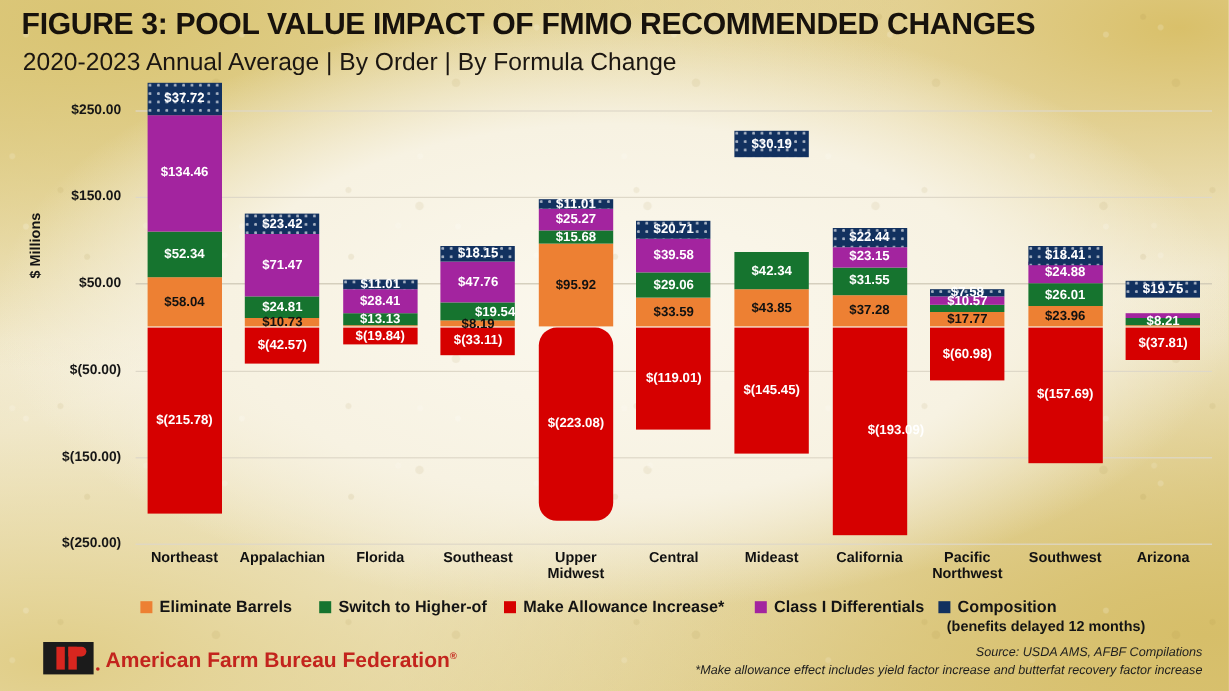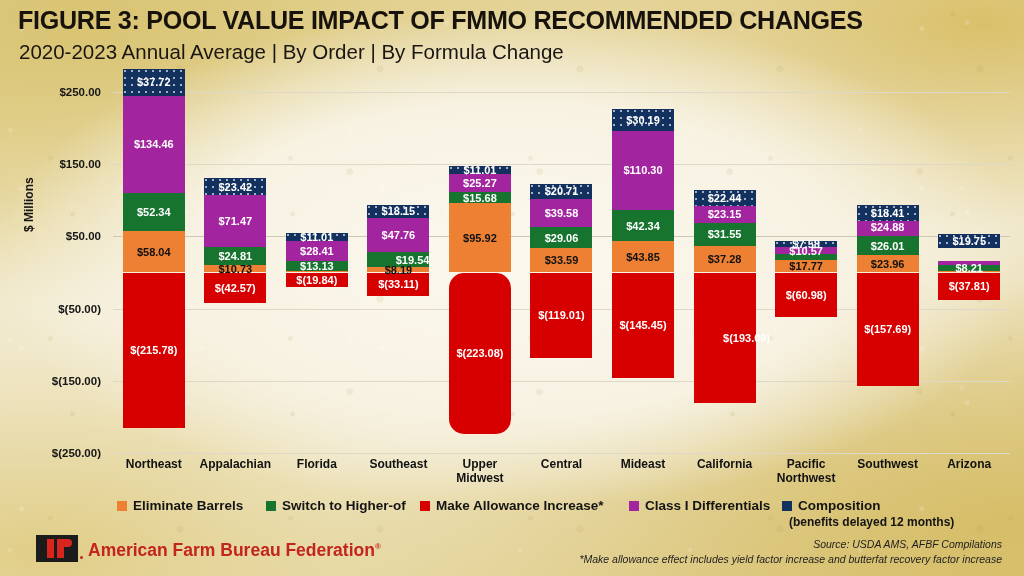--- a/index.html
+++ b/index.html
@@ -275,23 +275,20 @@
         <div class="xlabel">Central</div>
       </div>
       <div class="group" style="left: 489.273px; width: 81.5455px;">
         <div class="bar" style="top: 0px; bottom: 0px;">
           <div class="seg barrels" style="top: 148.84px; height: 31.6597px;">
             <span>$43.85</span>
           </div>
           <div class="seg higher" style="top: 118.271px; height: 30.5695px;">
             <span>$42.34</span>
           </div>
-          <div class="seg classi" style="top: 38.6342px; height: 79.6366px;">
-            <span>$110.30</span>
-          </div>
           <div class="seg compose" style="top: 16.837px; height: 21.7972px;">
             <span>$30.19</span>
           </div>
           <div class="seg makeallow" style="top: 180.5px; height: 105.015px;">
             <span>$(145.45)</span>
           </div>
         </div>
         <div class="xlabel">Mideast</div>
       </div>
       <div class="group" style="left: 570.818px; width: 81.5455px;">
@@ -301,21 +298,21 @@
           </div>
           <div class="seg higher" style="top: 130.805px; height: 22.7791px;">
             <span>$31.55</span>
           </div>
           <div class="seg classi" style="top: 114.09px; height: 16.7143px;">
             <span>$23.15</span>
           </div>
           <div class="seg compose" style="top: 97.8888px; height: 16.2017px;">
             <span>$22.44</span>
           </div>
-          <div class="seg makeallow" style="top: 180.5px; height: 130px; padding-left: 44px;">
+          <div class="seg makeallow" style="top: 180.5px; height: 173px; padding-left: 44px;">
             <span>$(193.09)</span>
           </div>
         </div>
         <div class="xlabel">California</div>
       </div>
       <div class="group" style="left: 652.364px; width: 81.5455px;">
         <div class="bar" style="top: 0px; bottom: 0px;">
           <div class="seg barrels" style="top: 167.67px; height: 12.8299px;">
             <span>$17.77</span>
           </div>

